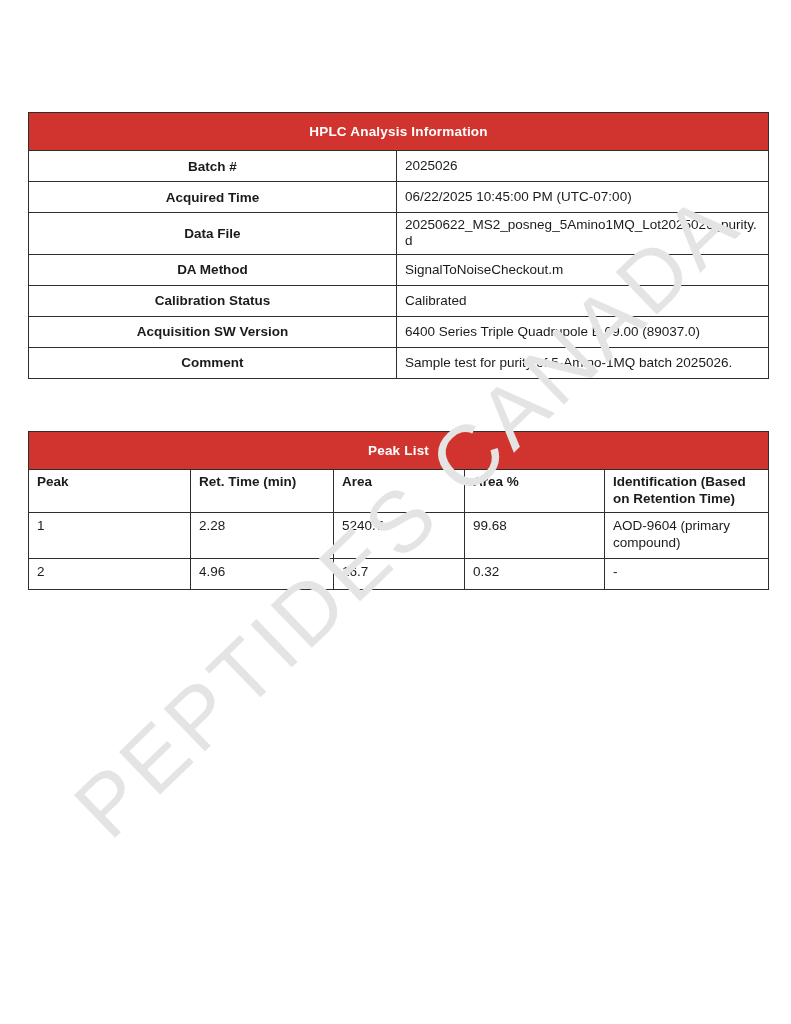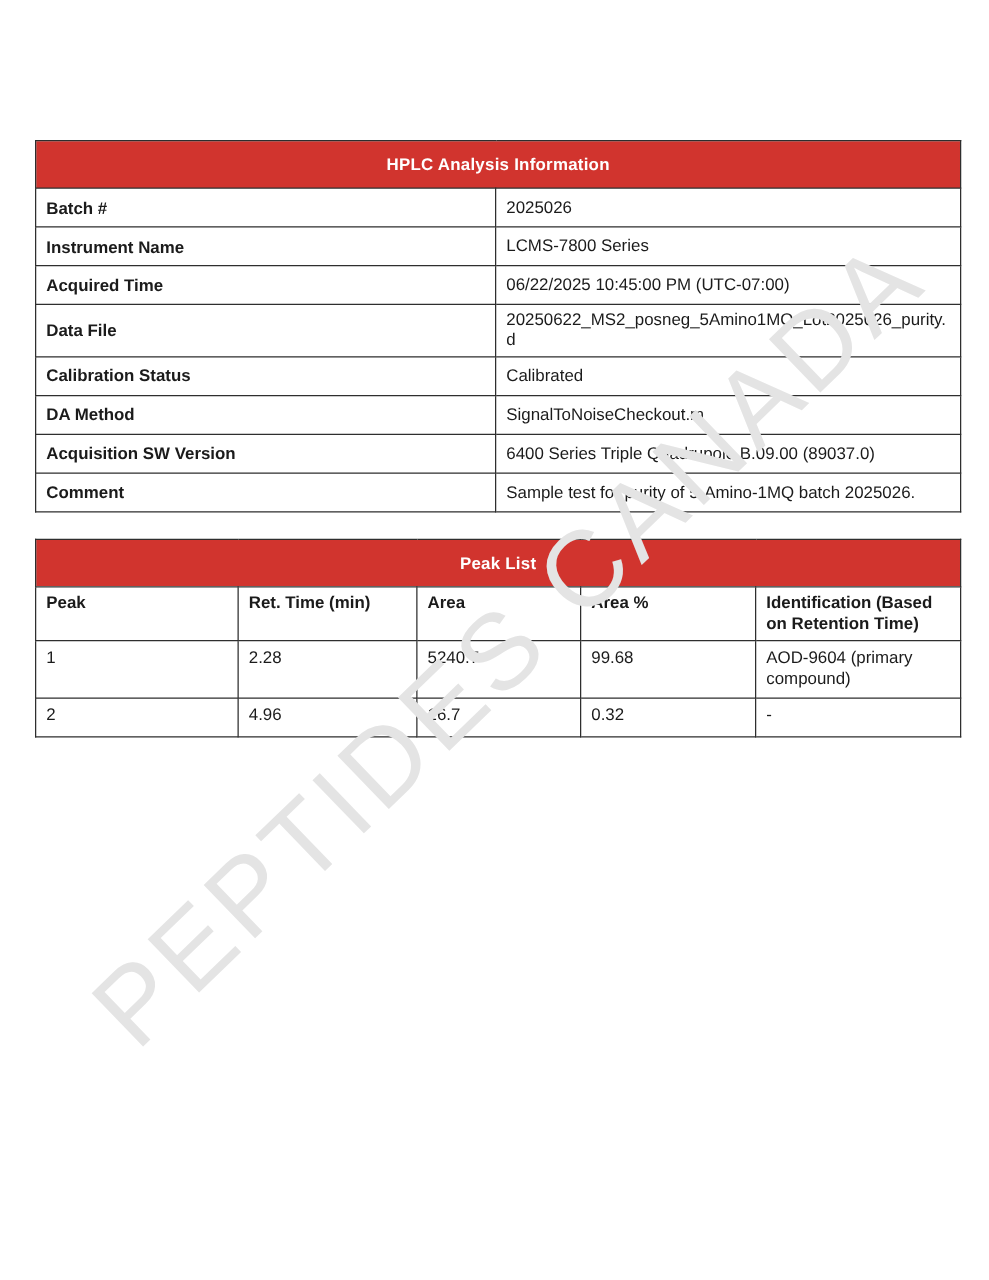--- a/index.html
+++ b/index.html
@@ -36,21 +36,21 @@
     text-align: center;
     height: 29px;
     font-size: 14px;
     letter-spacing: 0.2px;
   }
   
   .info { top: 112px; }
   .info tbody tr { height: 31px; }
   .info td.lbl {
     font-weight: bold;
-    text-align: left;
+    text-align: center;
     vertical-align: middle;
   }
   .info td.val {
     text-align: left;
     vertical-align: middle;
     line-height: 1.22;
   }
   .info td.val.break { word-break: break-all; }
   
   .peak { top: 431px; }
@@ -99,38 +99,34 @@
       <tr>
         <th colspan="2" class="red-head">HPLC Analysis Information</th>
       </tr>
     </thead>
     <tbody>
       <tr>
         <td class="lbl">Batch #</td>
         <td class="val">2025026</td>
       </tr>
       <tr>
-        <td class="lbl">Instrument Name</td>
-        <td class="val">LCMS-7800 Series</td>
-      </tr>
-      <tr>
         <td class="lbl">Acquired Time</td>
         <td class="val">06/22/2025 10:45:00 PM (UTC-07:00)</td>
       </tr>
       <tr>
         <td class="lbl">Data File</td>
         <td class="val break">20250622_MS2_posneg_5Amino1MQ_Lot2025026_purity.d</td>
       </tr>
       <tr>
+        <td class="lbl">DA Method</td>
+        <td class="val">SignalToNoiseCheckout.m</td>
+      </tr>
+      <tr>
         <td class="lbl">Calibration Status</td>
         <td class="val">Calibrated</td>
-      </tr>
-      <tr>
-        <td class="lbl">DA Method</td>
-        <td class="val">SignalToNoiseCheckout.m</td>
       </tr>
       <tr>
         <td class="lbl">Acquisition SW Version</td>
         <td class="val">6400 Series Triple Quadrupole B.09.00 (89037.0)</td>
       </tr>
       <tr>
         <td class="lbl">Comment</td>
         <td class="val">Sample test for purity of 5-Amino-1MQ batch 2025026.</td>
       </tr>
     </tbody>

